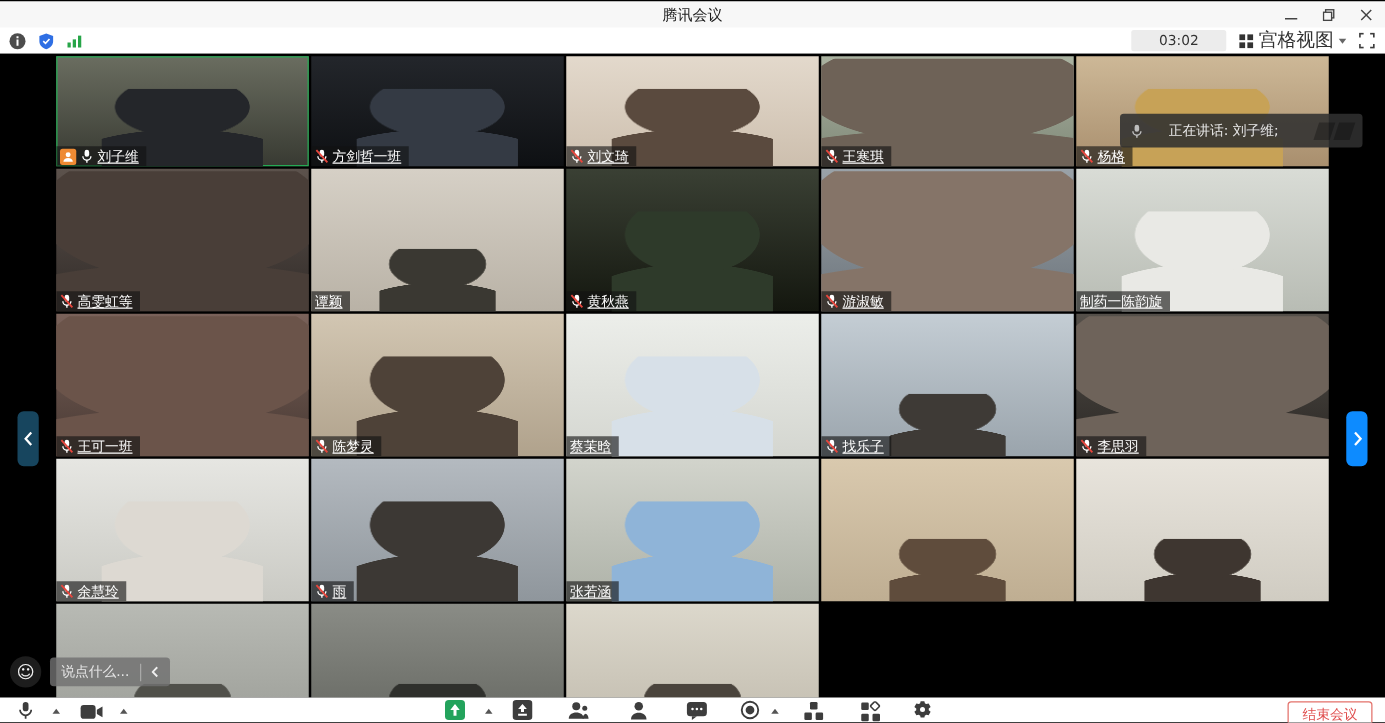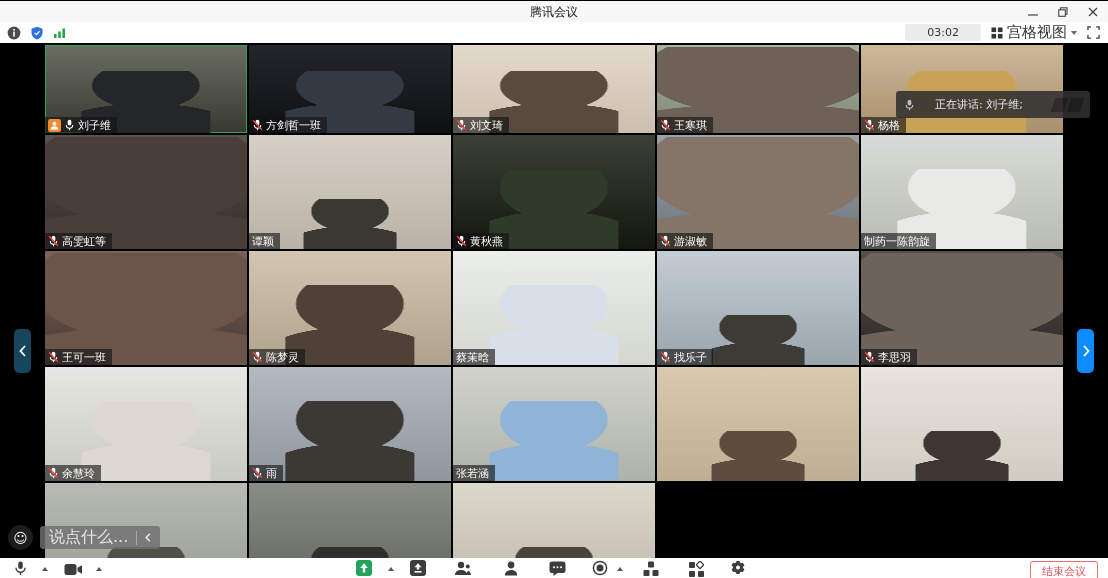--- a/index.html
+++ b/index.html
@@ -27,40 +27,40 @@
   .tile{position:relative;overflow:hidden;background:linear-gradient(180deg,var(--b1),var(--b2));}
   .tile.speaking{outline:1px solid #26a954;outline-offset:-1px;}
   .person{position:absolute;left:50%;transform:translateX(-50%);
           background:radial-gradient(42% 30% at 50% 18%,var(--p) 99%,transparent 100%),
                      radial-gradient(80% 42% at 50% 82%,var(--p) 99%,transparent 100%);}
   .v-normal  .person{width:64%;height:92%;bottom:-22%;}
   .v-closeup .person{width:135%;height:160%;bottom:-62%;}
   .v-small   .person{width:46%;height:60%;bottom:-16%;}
   .name-tag{position:absolute;left:0;bottom:0;max-width:96%;height:16px;display:flex;align-items:center;
             gap:3px;padding:0 6px 0 3px;background:rgba(18,18,18,.62);color:#fff;font-size:11px;
-            white-space:nowrap;overflow:hidden;}
+            white-space:nowrap;overflow:hidden;text-decoration:underline;}
   .host-badge{width:13px;height:13px;border-radius:2px;background:#ee8a33;display:inline-flex;
               align-items:center;justify-content:center;flex:none;}
   
   .speaker-banner{position:absolute;top:48px;right:18px;width:178px;height:27px;border-radius:3px;
                   background:rgba(48,48,48,.88);display:flex;align-items:center;gap:20px;
                   padding:0 8px;color:#e8e8e8;font-size:11px;z-index:5;}
   .banner-decor{margin-left:auto;display:flex;gap:3px;}
   .banner-decor span{width:13px;height:14px;background:rgba(0,0,0,.28);transform:skewX(-18deg);display:block;}
   
   .page-arrow{position:absolute;top:286px;width:17px;height:44px;border-radius:5px;display:flex;
               align-items:center;justify-content:center;z-index:6;}
   .page-prev{left:14px;background:#17455e;}
   .page-next{right:14px;background:#0d8bff;}
   
   .quick-chat{position:absolute;left:8px;top:482px;display:flex;align-items:center;gap:7px;z-index:7;}
   .emoji-btn{width:25px;height:25px;border-radius:50%;background:#1d1d1d;color:#f2f2f2;display:flex;
              align-items:center;justify-content:center;font-size:14px;}
   .chat-pill{height:23px;background:rgba(112,112,112,.82);border-radius:3px;display:flex;
-             align-items:center;padding:0 9px;color:#e6e6e6;font-size:16px;gap:8px;}
+             align-items:center;padding:0 9px;color:#e6e6e6;font-size:11px;gap:8px;}
   .pill-divider{width:1px;height:14px;background:rgba(255,255,255,.35);}
   
   .toolbar{position:absolute;left:0;bottom:0;width:100%;height:20px;background:#ffffff;z-index:8;}
   .tb{position:absolute;top:3px;}
   .caret-up{width:0;height:0;border-left:3.5px solid transparent;border-right:3.5px solid transparent;
             border-bottom:4px solid #555;top:9px;}
   .end-btn{position:absolute;right:10px;top:3px;padding:3px 11px;border:1px solid #e3716a;border-radius:3px;
            background:#fff;color:#e04f4f;font-size:11px;line-height:13px;}
 </style>
 </head>

